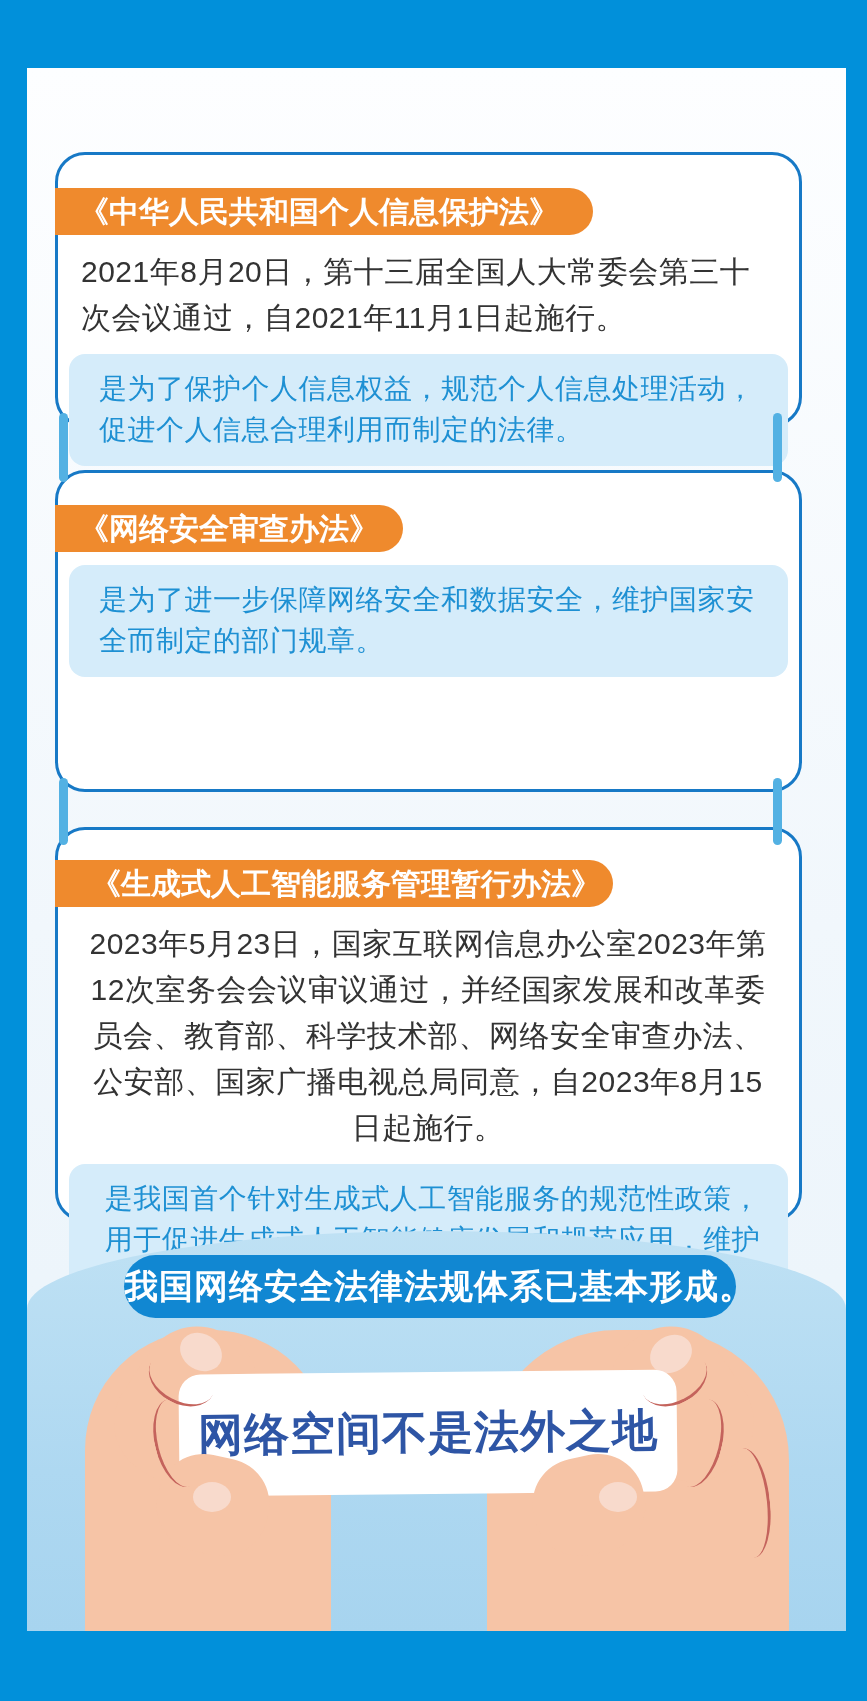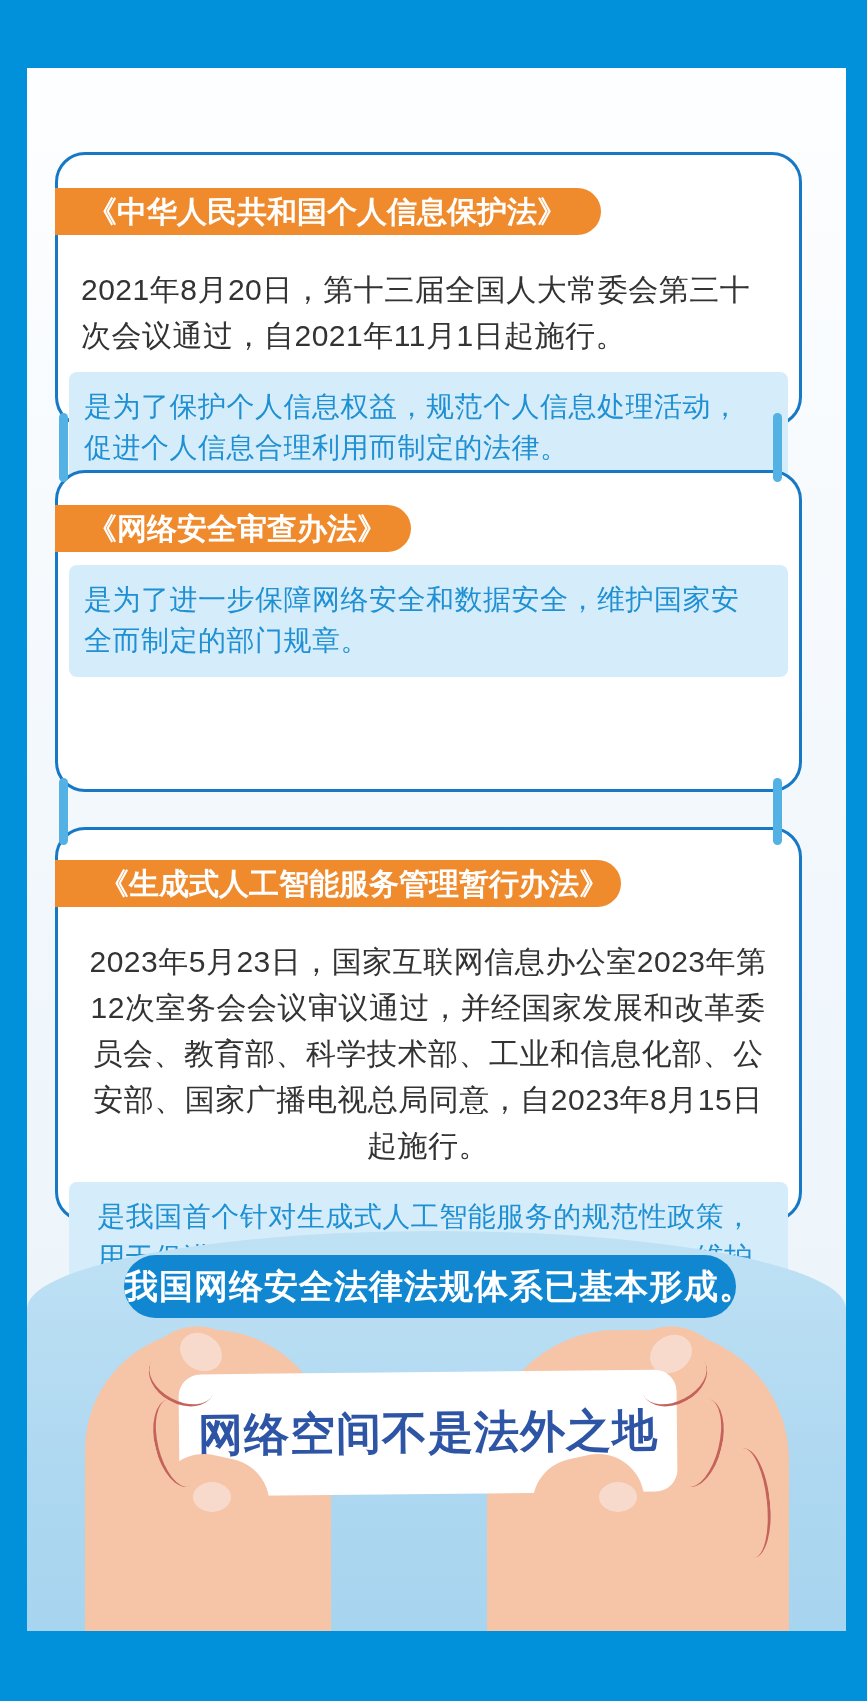--- a/index.html
+++ b/index.html
@@ -20,34 +20,34 @@
     background:#FFFFFF;border:3px solid #1779C6;border-radius:30px;
     box-sizing:content-box;
   }
   .card1{top:84px;height:269px;}
   .card2{top:402px;height:316px;}
   .card3{top:759px;height:389px;text-align:center;}
   .badge{
     margin-left:-3px;height:47px;line-height:47px;
     background:#EF8A2D;color:#FFFFFF;font-weight:bold;font-size:30px;
     border-radius:0 26px 26px 0;
-    padding-left:32px;white-space:nowrap;overflow:hidden;
+    padding-left:24px;white-space:nowrap;overflow:hidden;
     letter-spacing:0px;
   }
   .card1 .badge{margin-top:33px;width:514px;}
   .card2 .badge{margin-top:32px;width:324px;}
   .card3 .badge{margin-top:30px;width:534px;}
   .card-body{
-    margin:32px 24px 0 23px;
+    margin:14px 24px 0 23px;
     color:#333333;font-size:30px;line-height:46px;letter-spacing:0.5px;
   }
   .note{
     margin:13px 11px 0 11px;
-    background:#D5ECFA;border-radius:8px;
-    padding:14px 22px 16px 15px;
+    background:#D5ECFA;border-radius:16px;
+    padding:14px 22px 16px 30px;
   }
   .note-text{
     margin:0;color:#1E90D3;font-size:28px;line-height:41px;letter-spacing:0.5px;
   }
   
   .connector{
     position:absolute;width:9px;background:#53B1E3;border-radius:5px;z-index:5;
   }
   .c1l{left:32px;top:345px;height:69px;}
   .c1r{left:746px;top:345px;height:69px;}
@@ -116,21 +116,21 @@
     <div class="note">
       <p class="note-text">是为了进一步保障网络安全和数据安全，维护国家安全而制定的部门规章。</p>
     </div>
   </section>
 
   <div class="connector c2l"></div>
   <div class="connector c2r"></div>
 
   <section class="card card3">
     <div class="badge">《生成式人工智能服务管理暂行办法》</div>
-    <p class="card-body">2023年5月23日，国家互联网信息办公室2023年第12次室务会会议审议通过，并经国家发展和改革委员会、教育部、科学技术部、工业和信息化部、公安部、国家广播电视总局同意，自2023年8月15日起施行。</p>
+    <p class="card-body">2023年5月23日，国家互联网信息办公室2023年第12次室务会会议审议通过，并经国家发展和改革委员会、教育部、科学技术部、网络安全审查办法、公安部、国家广播电视总局同意，自2023年8月15日起施行。</p>
     <div class="note">
       <p class="note-text">是我国首个针对生成式人工智能服务的规范性政策，用于促进生成式人工智能健康发展和规范应用，维护国家安全和社会公共利益，保护公民、法人和其他组织的合法权益。</p>
     </div>
   </section>
 
   <div class="dome"></div>
 
   <div class="pill">我国网络安全法律法规体系已基本形成。</div>
 
   <div class="skin arm-left"></div>

